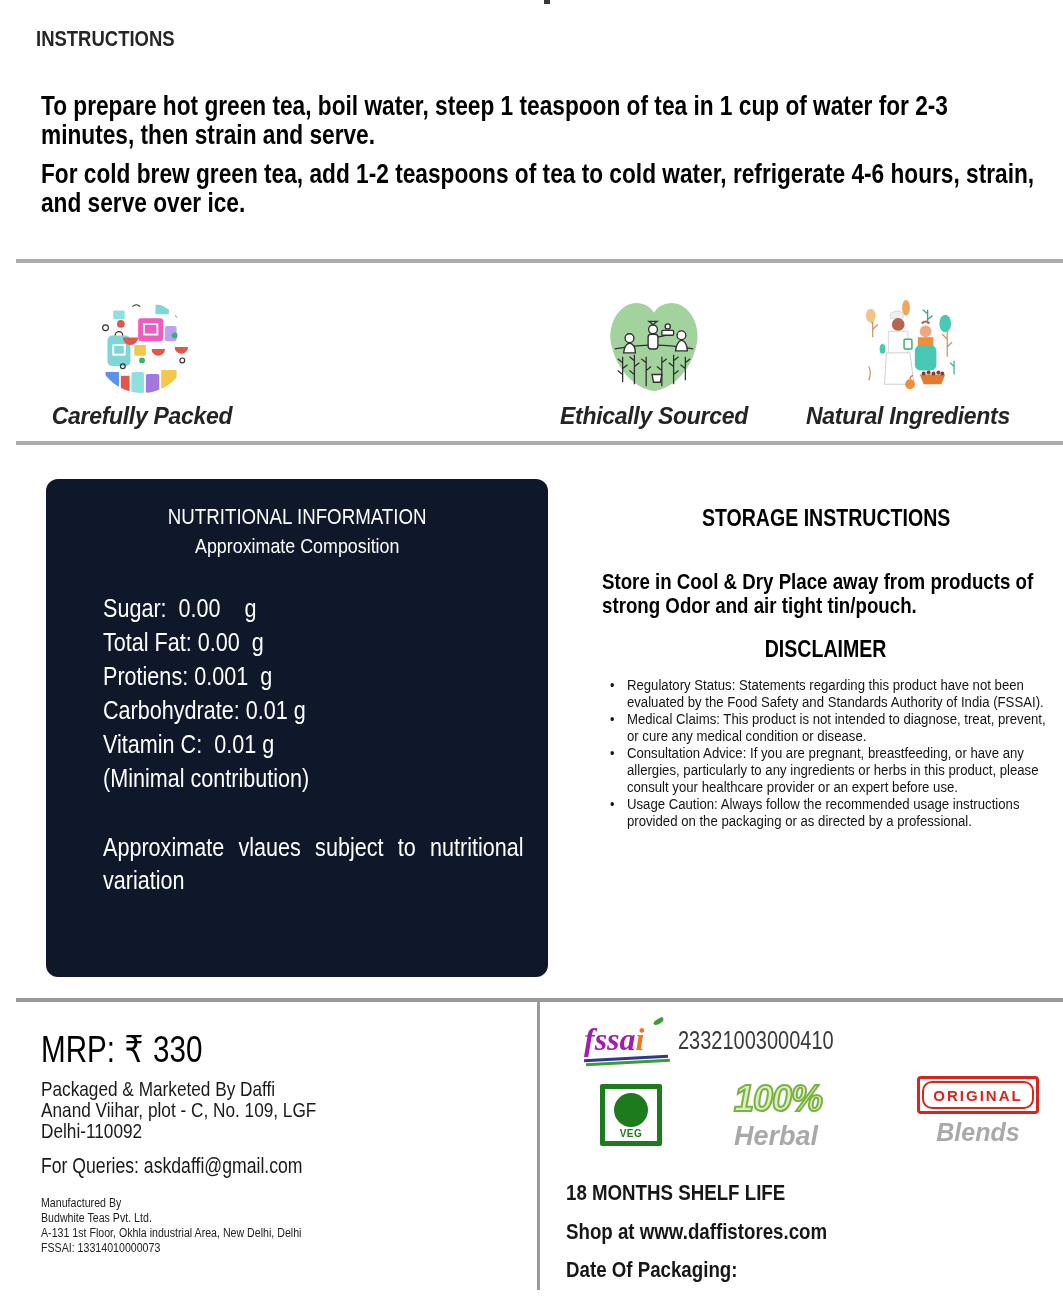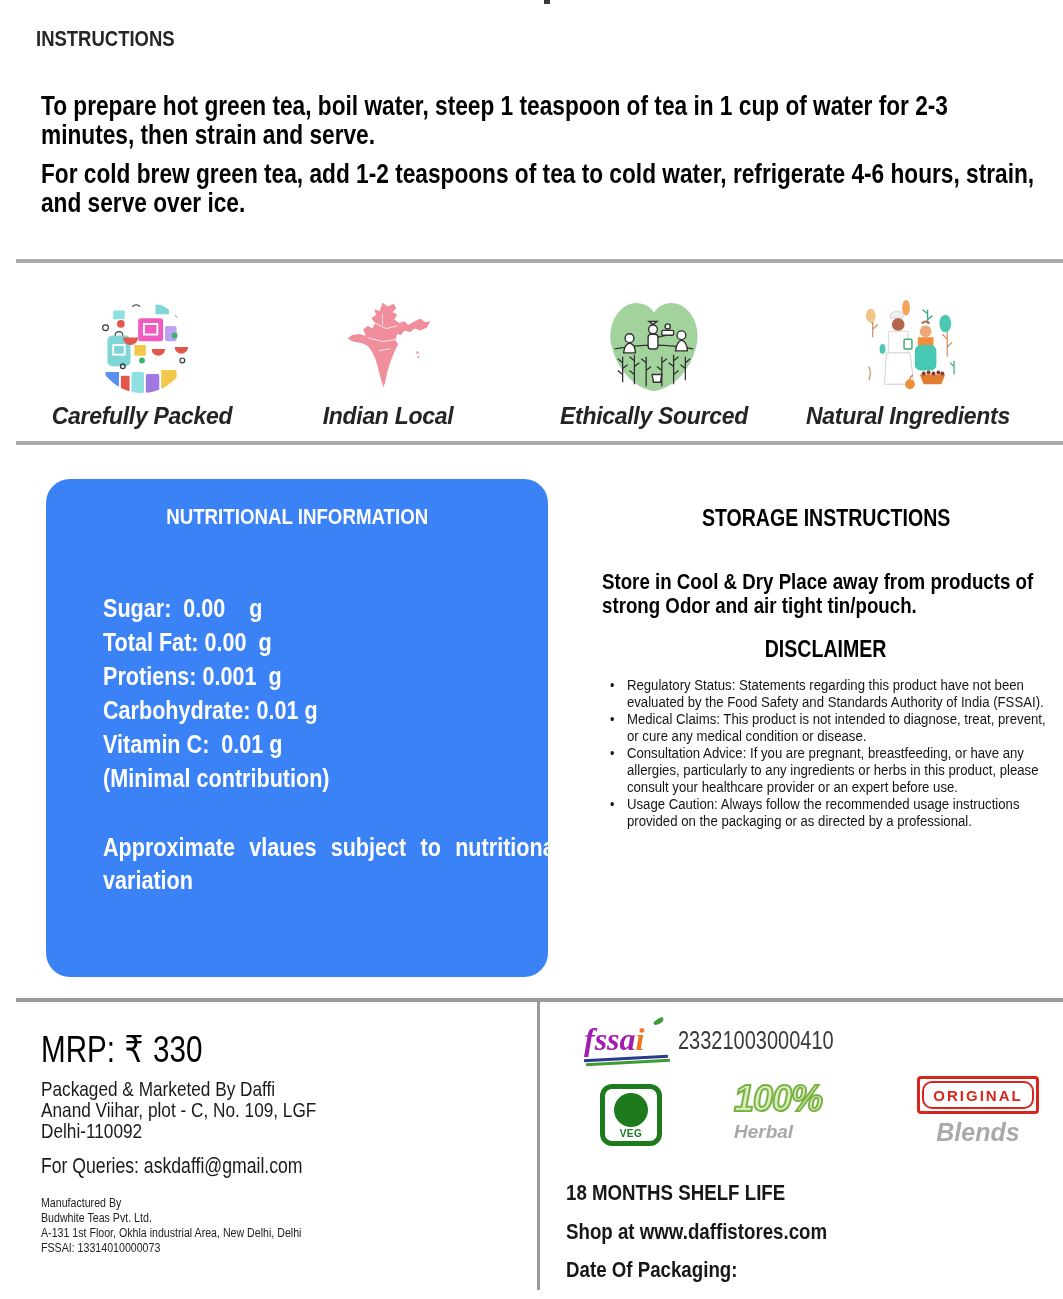--- a/index.html
+++ b/index.html
@@ -24,21 +24,21 @@
   .strip-top { top:259px; } .strip-bottom { top:441px; }
   .badge { top:274px; height:156px; display:flex; flex-direction:column; align-items:center; justify-content:flex-end; }
   .badge .icon-wrap { height:112px; display:flex; align-items:center; justify-content:center; }
   .badge .blabel { font-size:23px; font-weight:bold; font-style:italic; color:#242424; letter-spacing:-0.3px; white-space:nowrap; }
   .b1 { left:1px;   width:250px; }
   .b2 { left:247px; width:250px; }
   .b3 { left:513px; width:250px; }
   .b4 { left:767px; width:250px; }
 
   
-  .nutri-box { left:30px; top:479px; width:502px; height:498px; background:#3b82f6; border-radius:24px; color:#fff;font-weight:bold; }
+  .nutri-box { left:30px; top:479px; width:502px; height:498px; background:#0f172a; border-radius:12px; color:#fff; }
   .nutri-title-row { position:absolute; left:0; top:25px; width:100%; text-align:center; font-size:22px; }
   .nutri-sub-row { position:absolute; left:0; top:55px; width:100%; text-align:center; font-size:21px; }
   .nutri-rows { position:absolute; left:57px; top:112px; font-size:26px; line-height:34px; transform:scaleX(0.83); transform-origin:0 0; }
   .nutri-rows .nrow { white-space:pre; }
   .nutri-note { position:absolute; left:57px; top:352px; font-size:26px; line-height:33px; transform:scaleX(0.83); transform-origin:0 0; }
   .nutri-note .nline1 { word-spacing:10px; white-space:nowrap; }
   .nutri-note .nline2 { white-space:nowrap; }
 
   
   .storage-title { left:545px; top:505px; width:530px; text-align:center; font-size:23px; font-weight:bold; color:#000; }
@@ -63,27 +63,27 @@
   .manufactured .line { white-space:nowrap; }
 
   
   .fssai-logo { left:568px; top:1022px; width:84px; height:44px; font-family:"Liberation Serif", serif; font-style:italic; font-weight:bold; font-size:32px; line-height:34px; }
   .fssai-blue { color:#a21caf; } .fssai-orange { color:#ef7622; }
   .fssai-leaf { position:absolute; right:4px; top:-3px; width:11px; height:5px; background:#3f9c35; border-radius:50% 0 50% 50%; transform:rotate(-28deg); }
   .fssai-bar1 { position:absolute; left:0; bottom:7px; width:84px; height:2.5px; background:#2c3a8e; transform:rotate(-3deg); }
   .fssai-bar2 { position:absolute; left:2px; bottom:3px; width:84px; height:2.5px; background:#3f9c35; transform:rotate(-3deg); }
   .fssai-num { left:662px; top:1026px; font-size:25px; color:#3a3a3a; transform:scaleX(0.8); transform-origin:0 0; white-space:nowrap; }
 
-  .veg-box { left:584px; top:1084px; width:62px; height:62px; border:5px solid #1d7a1d; border-radius:12px; background:#fff; }
+  .veg-box { left:584px; top:1084px; width:62px; height:62px; border:5px solid #1d7a1d; border-radius:2px; background:#fff; }
   .veg-circle { width:34px; height:34px; background:#1d7a1d; border-radius:50%; margin:4px auto 0; }
   .veg-label { text-align:center; font-size:10px; font-weight:bold; color:#1d7a1d; letter-spacing:0.5px; margin-top:1px; }
 
   .herbal-badge { left:718px; top:1078px; width:130px; text-align:left; }
   .herbal-percent { font-size:36px; font-weight:bold; font-style:italic; letter-spacing:-1px; color:#dcedc0; -webkit-text-stroke:2px #7ab344; text-shadow:0 0 1px #9cc46b; }
-  .herbal-label { font-size:19px; font-weight:bold; font-style:italic; color:#a9a9a9; margin-top:1px; }
+  .herbal-label { font-size:27px; font-weight:bold; font-style:italic; color:#a9a9a9; margin-top:1px; }
 
   .original-badge { left:898px; top:1076px; width:128px; text-align:center; }
   .stamp-outer { display:inline-block; border:3px solid #d8251d; border-radius:4px; padding:2px; }
   .stamp-inner { display:inline-block; border:2px solid #d8251d; border-radius:10px; padding:4px 9px 3px; font-size:15px; font-weight:bold; letter-spacing:2px; color:#d8251d; white-space:nowrap; }
   .original-label { font-size:25px; font-weight:bold; font-style:italic; color:#a9a9a9; margin-top:4px; }
 
   .fr-line { left:550px; font-size:22px; font-weight:bold; color:#171717; transform:scaleX(0.85); transform-origin:0 0; white-space:nowrap; }
   .shelf { top:1180px; } .shop { top:1219px; } .pack-date { top:1257px; }
 </style>
 </head>
@@ -144,34 +144,20 @@
           <path d="M40,8 q4,-4 8,0" fill="none" stroke="#333" stroke-width="1.2"></path>
           <circle cx="28" cy="26" r="4" fill="#e2574c"></circle>
           <circle cx="50" cy="64" r="3" fill="#3db06a"></circle>
           <circle cx="84" cy="38" r="3" fill="#3db06a"></circle>
         </g>
       </svg>
     </div>
     <div class="blabel">Carefully Packed</div>
   </div>
 
-  <div class="abs badge b2">
-    <div class="icon-wrap">
-      <svg width="92" height="92" viewBox="0 0 100 100" aria-hidden="true">
-        <path fill="#f08e9b" d="M44,2 L50,6 L56,3 L59,8 L55,12 L60,15 L57,20 L62,24 L68,22 L72,26 L79,22 L85,19 L90,23 L96,22 L92,29 L85,32 L79,30 L74,34 L68,32 L64,37 L60,36 L58,42 L61,47 L58,53 L55,60 L52,68 L49,78 L47,88 L45,94 L42,84 L39,72 L36,62 L32,54 L28,49 L22,46 L12,44 L6,41 L11,37 L19,36 L26,38 L23,31 L28,27 L33,30 L36,24 L32,19 L37,15 L35,9 L41,11 Z"></path>
-        <circle cx="82" cy="56" r="1.3" fill="#f08e9b"></circle>
-        <circle cx="83" cy="61" r="1.1" fill="#f08e9b"></circle>
-        <path d="M36,24 L48,30 L60,27" fill="none" stroke="#ffffff" stroke-width="1" opacity="0.85"></path>
-        <path d="M28,40 L44,44 L58,42" fill="none" stroke="#ffffff" stroke-width="1" opacity="0.85"></path>
-        <path d="M40,54 L52,52" fill="none" stroke="#ffffff" stroke-width="1" opacity="0.85"></path>
-        <path d="M44,14 L44,26" fill="none" stroke="#ffffff" stroke-width="1" opacity="0.7"></path>
-      </svg>
-    </div>
-    <div class="blabel">Indian Local</div>
-  </div>
 
   <div class="abs badge b4">
     <div class="icon-wrap">
       <svg width="98" height="98" viewBox="0 0 100 100" aria-hidden="true">
         <g stroke="#c98d5a" stroke-width="1.2" fill="none">
           <path d="M14,40 V20 M14,26 l-5,-5 M14,32 l5,-5"></path>
           <path d="M90,60 V34 M90,42 l-5,-5 M90,50 l5,-5"></path>
           <path d="M10,70 q3,6 0,14"></path>
         </g>
         <ellipse cx="12" cy="18" rx="5" ry="7" fill="#f2c488"></ellipse>
@@ -235,20 +221,23 @@
         </g>
       </svg>
     </div>
     <div class="blabel">Ethically Sourced</div>
   </div>
 
   <div class="abs nutri-box">
     <div class="nutri-title-row">
       <span class="cxc">NUTRITIONAL INFORMATION</span>
     </div>
+    <div class="nutri-sub-row">
+      <span class="cxc">Approximate Composition</span>
+    </div>
     <div class="nutri-rows">
       <div class="nrow">Sugar:  0.00    g</div>
       <div class="nrow">Total Fat: 0.00  g</div>
       <div class="nrow">Protiens: 0.001  g</div>
       <div class="nrow">Carbohydrate: 0.01 g</div>
       <div class="nrow">Vitamin C:  0.01 g</div>
       <div class="nrow">(Minimal contribution)</div>
     </div>
     <div class="nutri-note">
       <div class="nline1">Approximate vlaues subject to nutritional</div>

